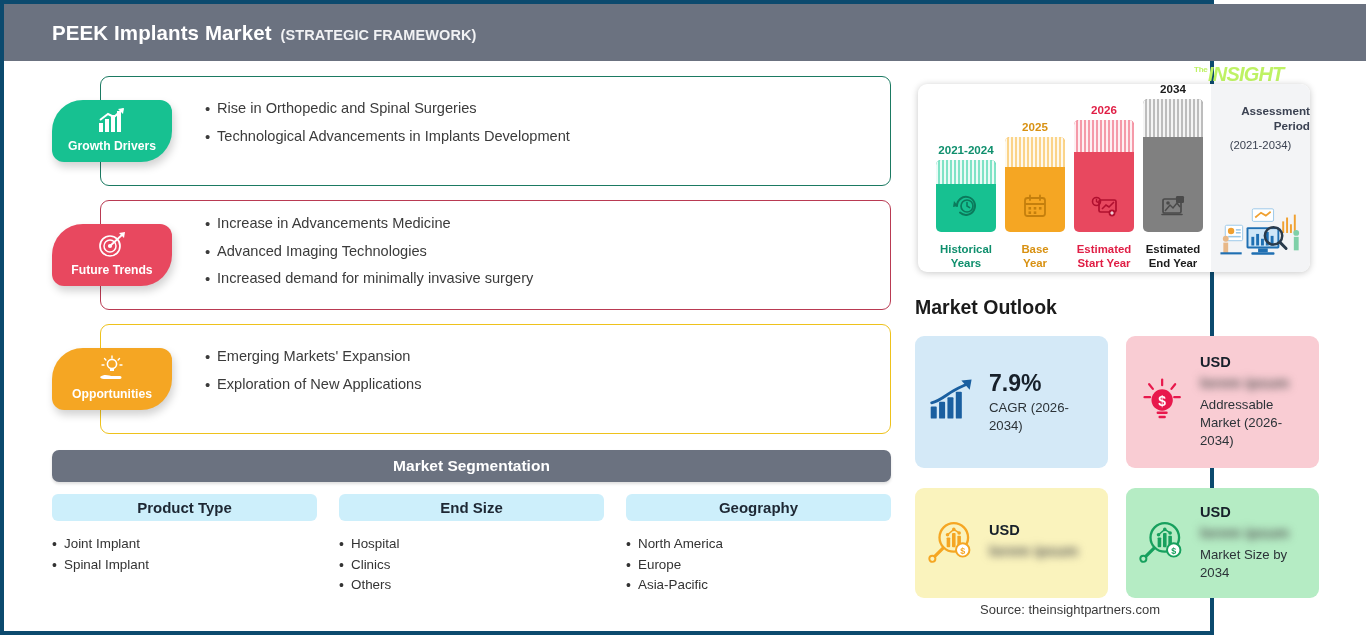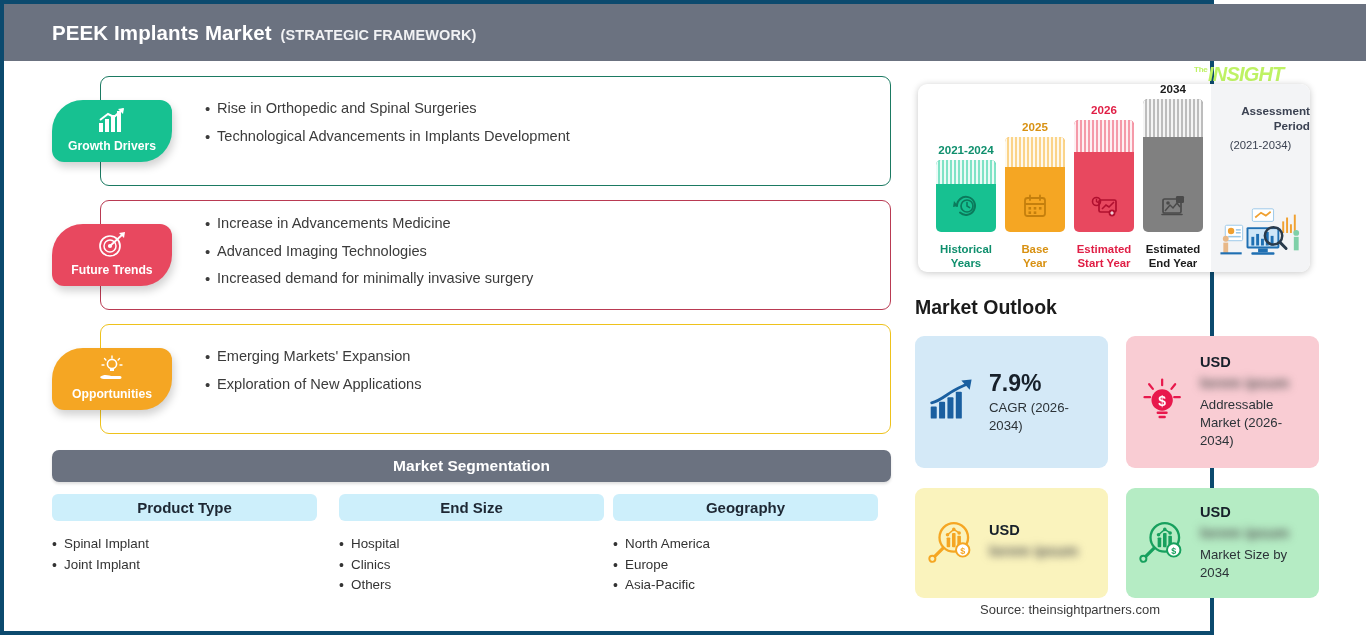--- a/index.html
+++ b/index.html
@@ -120,21 +120,21 @@
     position: absolute; left: 48px; top: 446px;
     width: 839px; height: 32px;
     background: #6b7280; border-radius: 7px;
     display: flex; align-items: center; justify-content: center;
     color: #fff; font-size: 15.5px; font-weight: bold;
     box-shadow: 0 2px 3px rgba(0,0,0,.13);
   }
   .seg-col { position: absolute; top: 490px; width: 265px; }
   .seg-col.c1 { left: 48px; }
   .seg-col.c2 { left: 335px; }
-  .seg-col.c3 { left: 609px; }
+  .seg-col.c3 { left: 622px; }
   .seg-head {
     height: 27px; border-radius: 6px;
     background: #cdeffb;
     display: flex; align-items: center; justify-content: center;
     color: #1d2733; font-size: 15px; font-weight: bold;
   }
   .seg-list { margin-top: 13px; }
   .seg-item {
     position: relative;
     font-size: 13.4px; color: #333;
@@ -307,22 +307,22 @@
       </svg>
     </span>
     <span class="badge-label">Opportunities</span>
   </div>
 
   <div class="seg-banner">Market Segmentation</div>
 
   <div class="seg-col c1">
     <div class="seg-head">Product Type</div>
     <div class="seg-list">
+      <div class="seg-item">Joint Implant</div>
       <div class="seg-item">Spinal Implant</div>
-      <div class="seg-item">Joint Implant</div>
     </div>
   </div>
 
   <div class="seg-col c2">
     <div class="seg-head">End Size</div>
     <div class="seg-list">
       <div class="seg-item">Hospital</div>
       <div class="seg-item">Clinics</div>
       <div class="seg-item">Others</div>
     </div>

